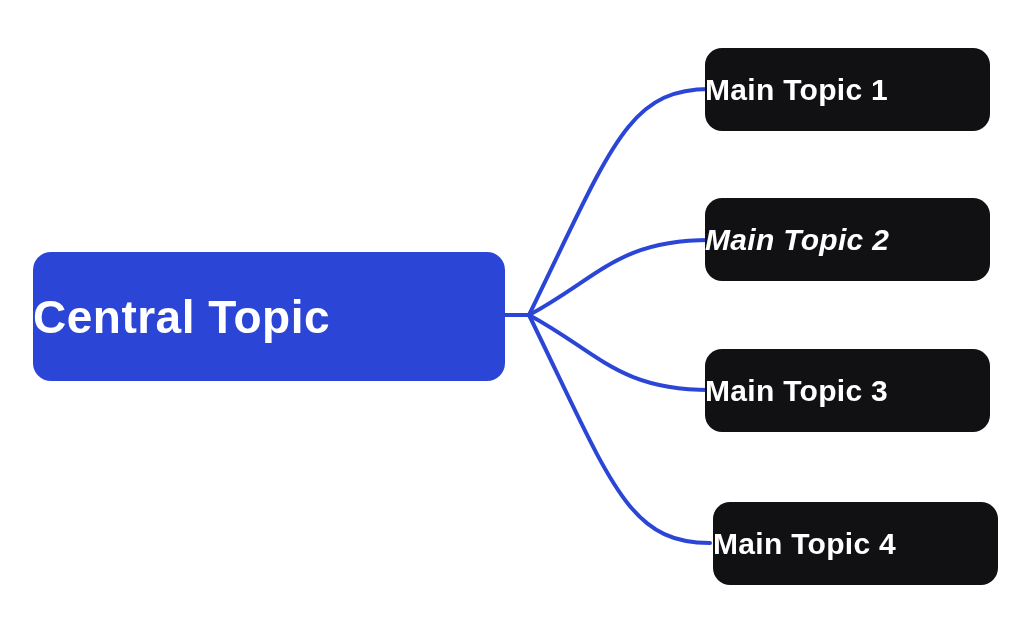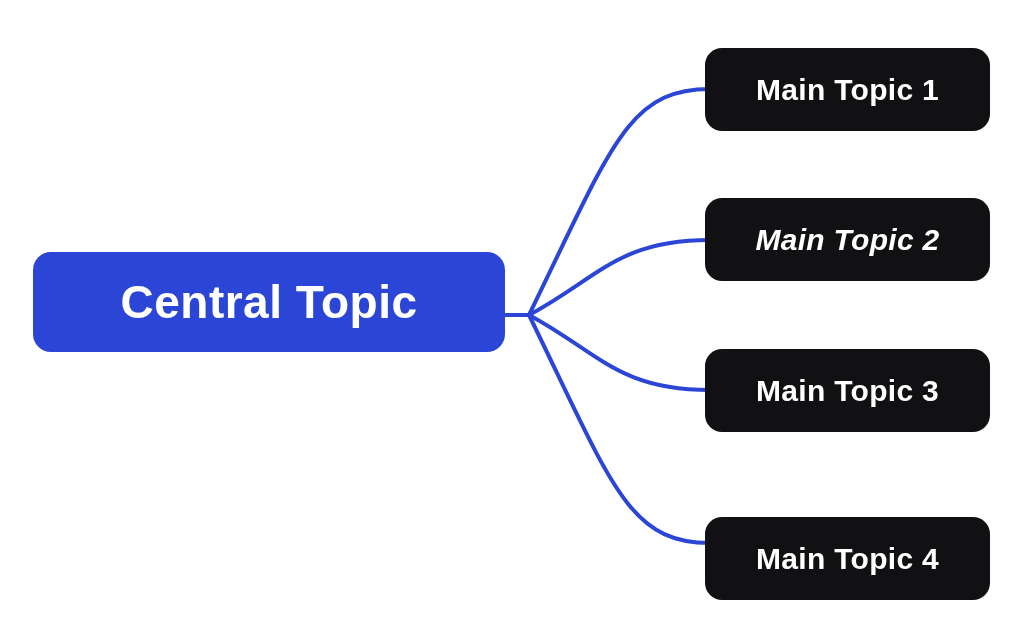--- a/index.html
+++ b/index.html
@@ -30,50 +30,50 @@
   .connector {
     fill: none;
     stroke: var(--connector, #2b46d6);
     stroke-width: 4;
     stroke-linecap: round;
   }
   .node {
     position: absolute;
     display: flex;
     align-items: center;
-    justify-content: center;
+    justify-content: flex-start;
     box-sizing: border-box;
     color: var(--label-text, #ffffff);
     font-weight: 700;
     cursor: default;
     user-select: none;
   }
   .central-node {
     left: 33px;
     top: 252px;
     width: 472px;
-    height: 100px;
+    height: 129px;
     border-radius: 18px;
     background: var(--central-node, #2b46d6);
     font-size: 46px;
     letter-spacing: 0.5px;
   }
   .topic-node {
     left: 705px;
     width: 285px;
     height: 83px;
     border-radius: 17px;
     background: var(--topic-node, #111114);
     font-size: 30px;
     letter-spacing: 0.3px;
   }
   .topic-node.t1 { top: 48px; }
   .topic-node.t2 { top: 198px; font-style: italic; }
   .topic-node.t3 { top: 349px; }
-  .topic-node.t4 { top: 517px; }
+  .topic-node.t4 { top: 502px; margin-left: 8px; }
 </style>
 </head>
 <body>
 
 <div class="stage">
 
   <svg class="connector-layer" viewBox="0 0 1022 632" aria-hidden="true">
     <path class="connector" d="M 504 315 L 529 315"></path>
     <path class="connector" d="M 529 315 C 612 145, 628 89, 710 89"></path>
     <path class="connector" d="M 529 315 C 598 278, 618 240, 710 240"></path>

